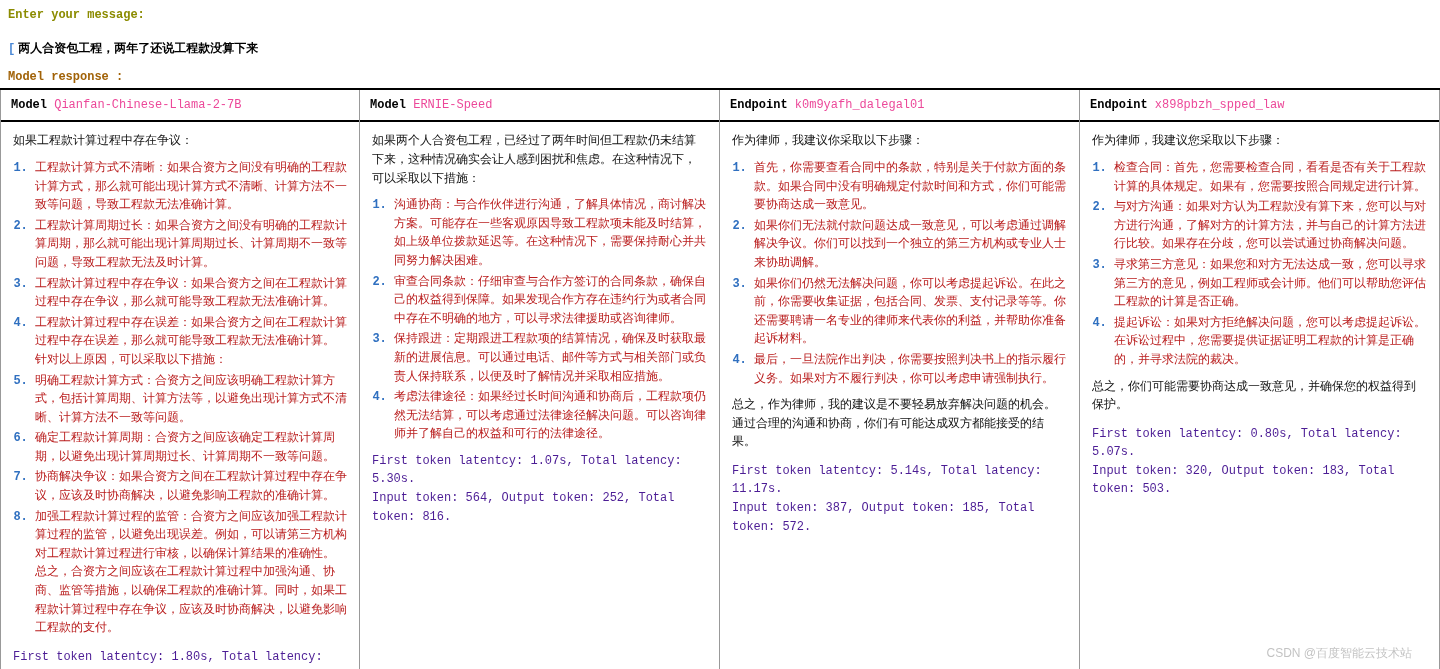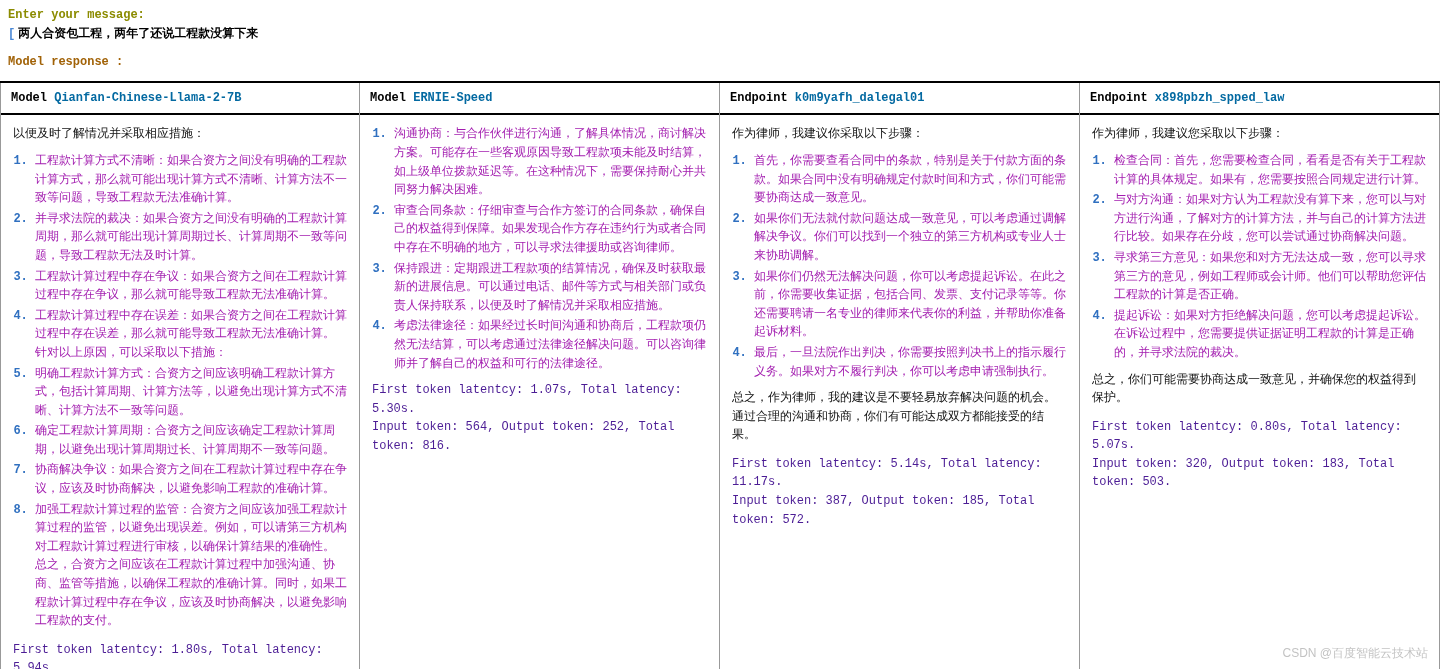--- a/index.html
+++ b/index.html
@@ -4,25 +4,25 @@
 <style>
   * { box-sizing: border-box; margin: 0; padding: 0; }
   html, body {
     width: 1440px;
     font-family: "Menlo", "Consolas", "Courier New", monospace;
     font-size: 12px;
     color: #1a1a1a;
     background: #fff;
     line-height: 1.55;
   }
-  .top-area { padding: 6px 8px 9px 8px; }
+  .top-area { padding: 6px 8px 1px 8px; }
   .prompt-label { color: #8b8b00; font-weight: bold; }
   .prompt-area { display: flex; align-items: baseline; }
   .cursor { color: #4a88d6; margin-right: 3px; font-weight: bold; }
-  .user-text { color: #000; font-weight: 600; }
+  .user-text { color: #000; font-weight: 600; margin-top: 15px; }
   .response-label { color: #a16207; font-weight: bold; margin-top: 10px; display: inline-block; }
 
   .grid {
     display: flex;
     width: 100%;
     border-top: 2px solid #000;
     border-bottom: 2px solid #000;
     margin: 0;
   }
   .col {
@@ -33,42 +33,42 @@
   }
   .col:first-child { border-left: 1px solid #999; }
   .col-header {
     border-bottom: 2px solid #000;
     padding: 6px 10px;
     font-weight: bold;
     color: #000;
     white-space: nowrap;
   }
   .col-header .model-name,
-  .col-header .endpoint-name { color: #0369a1; font-weight: bold; }
+  .col-header .endpoint-name { color: #ec4899; font-weight: normal; }
   .col-body {
     padding: 10px 12px 14px 12px;
     color: #111;
     font-size: 12px;
   }
   .intro { margin-bottom: 8px; }
   ol.resp-list {
     list-style-type: decimal;
     padding-left: 22px;
     margin-bottom: 8px;
   }
   ol.resp-list li {
-    color: #a21caf;
+    color: #b91c1c;
     margin-bottom: 2px;
   }
   ol.resp-list li::marker { color: #3070c0; font-weight: bold; }
   .conclusion { margin-bottom: 10px; }
   .metrics { color: #4c1d95; white-space: pre-wrap; }
   .watermark {
     position: fixed;
-    right: 12px;
+    right: 28px;
     bottom: 6px;
     color: rgba(120,120,120,0.45);
     font-size: 12px;
     font-family: sans-serif;
     pointer-events: none;
   }
 </style>
 </head>
 <body>
 
@@ -82,24 +82,24 @@
 </div>
 
 <div class="grid">
 
   <div class="col">
     <div class="col-header">
       <span>Model</span>
       <span class="model-name">Qianfan-Chinese-Llama-2-7B</span>
     </div>
     <div class="col-body">
-      <div class="intro">以便及时了解情况并采取相应措施：</div>
+      <div class="intro">如果工程款计算过程中存在争议：</div>
       <ol class="resp-list">
         <li>工程款计算方式不清晰：如果合资方之间没有明确的工程款计算方式，那么就可能出现计算方式不清晰、计算方法不一致等问题，导致工程款无法准确计算。</li>
-        <li>并寻求法院的裁决：如果合资方之间没有明确的工程款计算周期，那么就可能出现计算周期过长、计算周期不一致等问题，导致工程款无法及时计算。</li>
+        <li>工程款计算周期过长：如果合资方之间没有明确的工程款计算周期，那么就可能出现计算周期过长、计算周期不一致等问题，导致工程款无法及时计算。</li>
         <li>工程款计算过程中存在争议：如果合资方之间在工程款计算过程中存在争议，那么就可能导致工程款无法准确计算。</li>
         <li>工程款计算过程中存在误差：如果合资方之间在工程款计算过程中存在误差，那么就可能导致工程款无法准确计算。
 针对以上原因，可以采取以下措施：</li>
         <li>明确工程款计算方式：合资方之间应该明确工程款计算方式，包括计算周期、计算方法等，以避免出现计算方式不清晰、计算方法不一致等问题。</li>
         <li>确定工程款计算周期：合资方之间应该确定工程款计算周期，以避免出现计算周期过长、计算周期不一致等问题。</li>
         <li>协商解决争议：如果合资方之间在工程款计算过程中存在争议，应该及时协商解决，以避免影响工程款的准确计算。</li>
         <li>加强工程款计算过程的监管：合资方之间应该加强工程款计算过程的监管，以避免出现误差。例如，可以请第三方机构对工程款计算过程进行审核，以确保计算结果的准确性。
 总之，合资方之间应该在工程款计算过程中加强沟通、协商、监管等措施，以确保工程款的准确计算。同时，如果工程款计算过程中存在争议，应该及时协商解决，以避免影响工程款的支付。</li>
       </ol>
       <div class="conclusion"></div>
@@ -107,20 +107,21 @@
 Input token: 735, Output token: 358, Total token: 1093.</div>
     </div>
   </div>
 
   <div class="col">
     <div class="col-header">
       <span>Model</span>
       <span class="model-name">ERNIE-Speed</span>
     </div>
     <div class="col-body">
+      <div class="intro">如果两个人合资包工程，已经过了两年时间但工程款仍未结算下来，这种情况确实会让人感到困扰和焦虑。在这种情况下，可以采取以下措施：</div>
       <ol class="resp-list">
         <li>沟通协商：与合作伙伴进行沟通，了解具体情况，商讨解决方案。可能存在一些客观原因导致工程款项未能及时结算，如上级单位拨款延迟等。在这种情况下，需要保持耐心并共同努力解决困难。</li>
         <li>审查合同条款：仔细审查与合作方签订的合同条款，确保自己的权益得到保障。如果发现合作方存在违约行为或者合同中存在不明确的地方，可以寻求法律援助或咨询律师。</li>
         <li>保持跟进：定期跟进工程款项的结算情况，确保及时获取最新的进展信息。可以通过电话、邮件等方式与相关部门或负责人保持联系，以便及时了解情况并采取相应措施。</li>
         <li>考虑法律途径：如果经过长时间沟通和协商后，工程款项仍然无法结算，可以考虑通过法律途径解决问题。可以咨询律师并了解自己的权益和可行的法律途径。</li>
       </ol>
       <div class="metrics">First token latentcy: 1.07s, Total latency: 5.30s.
 Input token: 564, Output token: 252, Total token: 816.</div>
     </div>
   </div>

